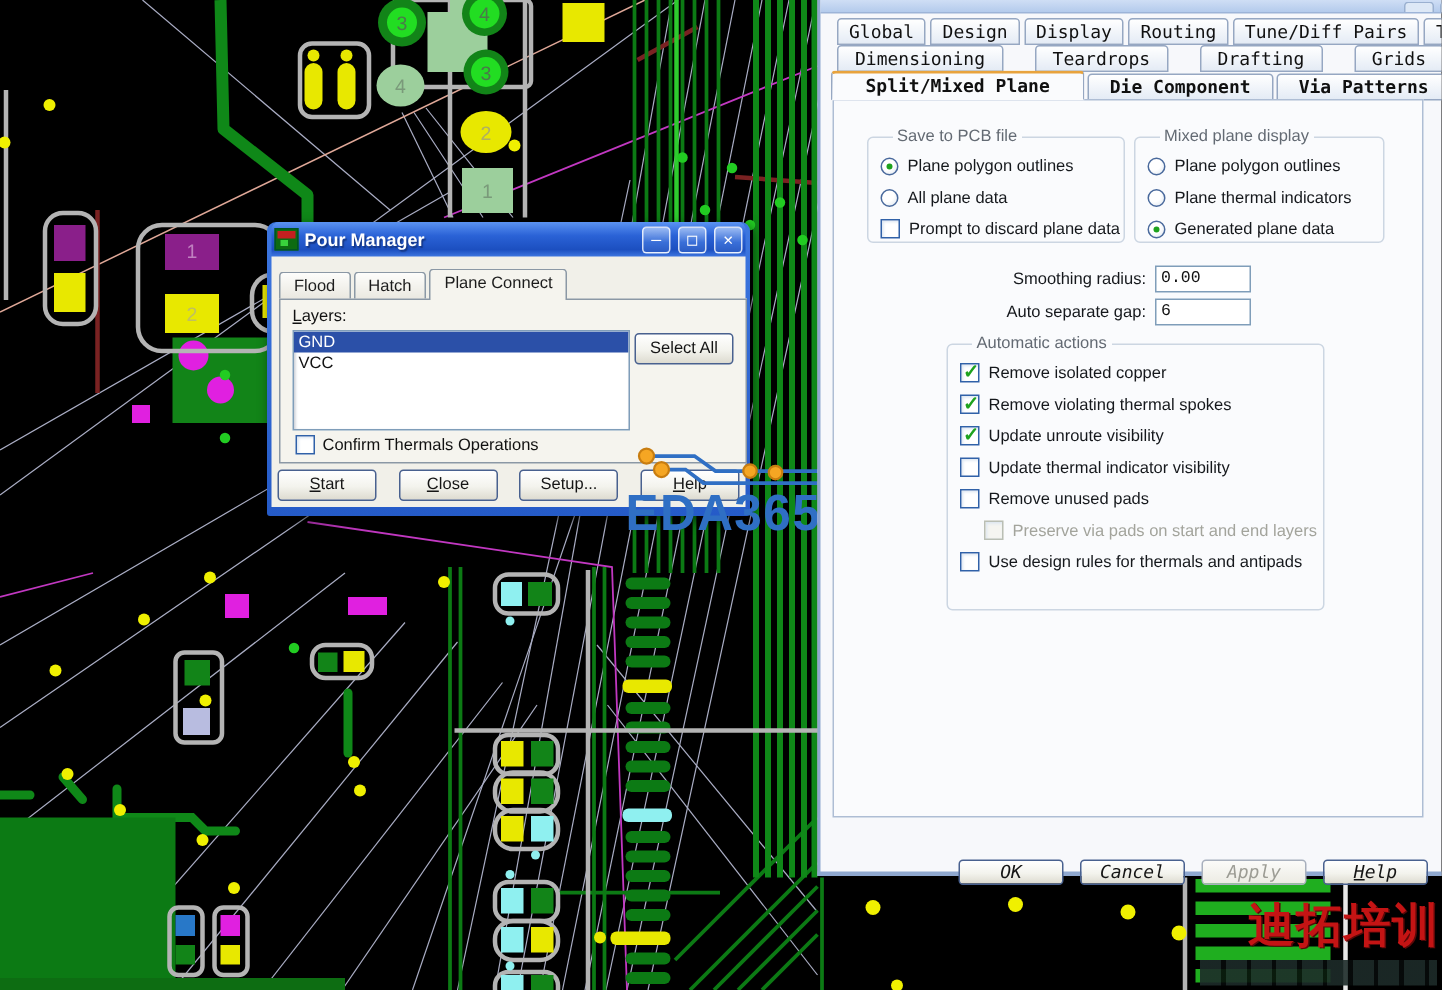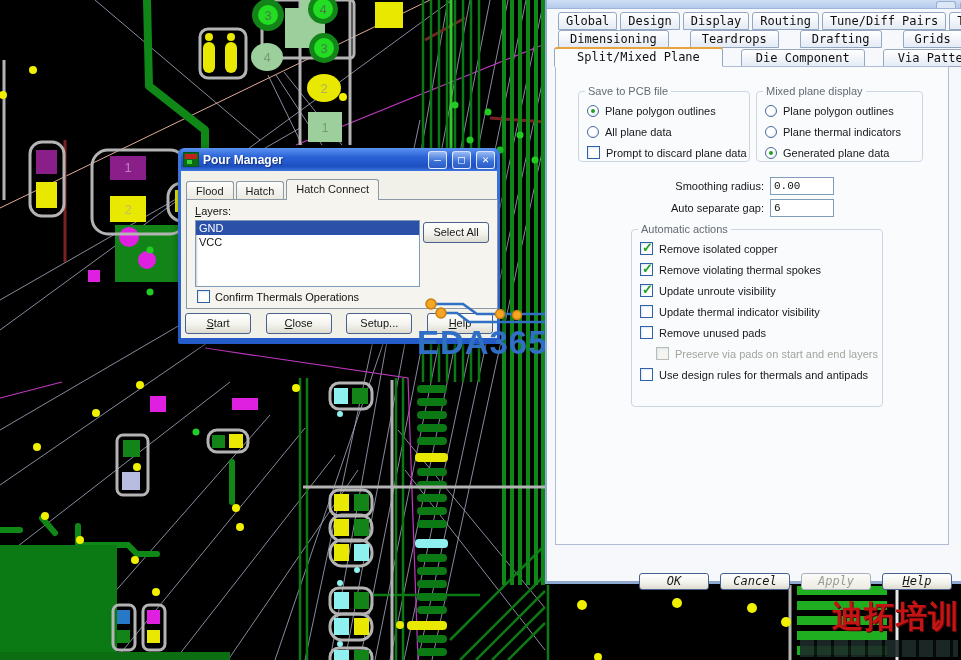--- a/index.html
+++ b/index.html
@@ -73,27 +73,27 @@
         background:linear-gradient(180deg,#cfdef5,#b4cbec); border-bottom:1px solid #9db4d8; }
   .opt-ghostbtns { position:absolute; right:8px; top:1px; display:flex; gap:4px; }
   .opt-ghostbtns i { width:20px; height:7px; border:1px solid #9ab0d0; border-bottom:none;
         border-radius:3px 3px 0 0; background:#dde8f6; display:block; }
   .trow { position:absolute; display:flex; align-items:flex-end; }
   .trow1 { left:11px; top:12px; }  .trow2 { left:11px; top:30px; }  .trow3 { left:7px; top:47px; }
   .otab { border:1px solid #96a7c2; border-radius:3px 3px 0 0; height:18px; line-height:17px;
         padding:0 7px; font-family:"DejaVu Sans Mono",monospace; font-size:12px; color:#101010;
         background:linear-gradient(180deg,#ffffff,#e4ebf5); margin-right:3px; white-space:nowrap; }
   .trow2 .otab { margin-right:21px; padding:0 11px; }
-  .trow3 .otab { margin-right:18px; padding:0 14px; }
+  .trow3 .otab { margin-right:2px; padding:0 14px;font-weight:bold; }
   .otab.act { height:20px; background:#fafbfd; border-top:2px solid #e8a33d; position:relative;
         z-index:3; border-bottom:1px solid #fafbfd; padding:0 22px; }
   .opt-panel { position:absolute; left:8px; top:66px; width:394px; height:479px;
         border:1px solid #aebdd4; background:#fafbfd; z-index:2; }
   fieldset.grp { position:absolute; border:1px solid #ccd6e2; border-radius:4px; background:transparent; }
-  fieldset.grp legend { font-size:11px; color:#636a73; padding:0 3px; margin-left:6px; }
+  fieldset.grp legend { font-size:11px; color:#636a73; padding:0 3px; margin-left:16px; }
   .optrow { display:flex; align-items:center; gap:6px; font-size:11px; color:#15181c;
         margin:6px 0 0 8px; height:15px; }
   .optrow.ind { margin-left:24px; color:#a3a49c; }
   .optrow.ind .lbl { color:#a3a49c; }
   .grp-save   { left:22px;  top:18px; width:172px; height:77px; }
   .grp-mixed  { left:200px; top:18px; width:167px; height:77px; }
   .grp-auto   { left:75px;  top:156px; width:252px; height:184px; }
   .fldrow { position:absolute; display:flex; align-items:center; font-size:11px; color:#15181c; }
   .fld-lbl { width:152px; text-align:right; padding-right:6px; }
   .fld-in { width:64px; height:18px; border:1px solid #7f9db9; background:#fff; font-size:11px;
@@ -382,21 +382,21 @@
       <span class="pm-ic"></span>
       <span class="pm-title">Pour Manager</span>
       <span class="pm-winbtn">–</span>
       <span class="pm-winbtn">□</span>
       <span class="pm-winbtn">✕</span>
     </div>
     <div class="pm-body">
       <div class="pm-tabs">
         <div class="pm-tab">Flood</div>
         <div class="pm-tab">Hatch</div>
-        <div class="pm-tab act">Hatch Connect</div>
+        <div class="pm-tab act">Plane Connect</div>
       </div>
       <div class="pm-panel">
         <div class="pm-layers-lbl mn">Layers:</div>
         <div class="pm-list">
           <div class="pm-row sel">GND</div>
           <div class="pm-row">VCC</div>
         </div>
         <button class="xpb pm-selall">Select All</button>
         <div class="pm-cbrow">
           <span class="cb"></span>

